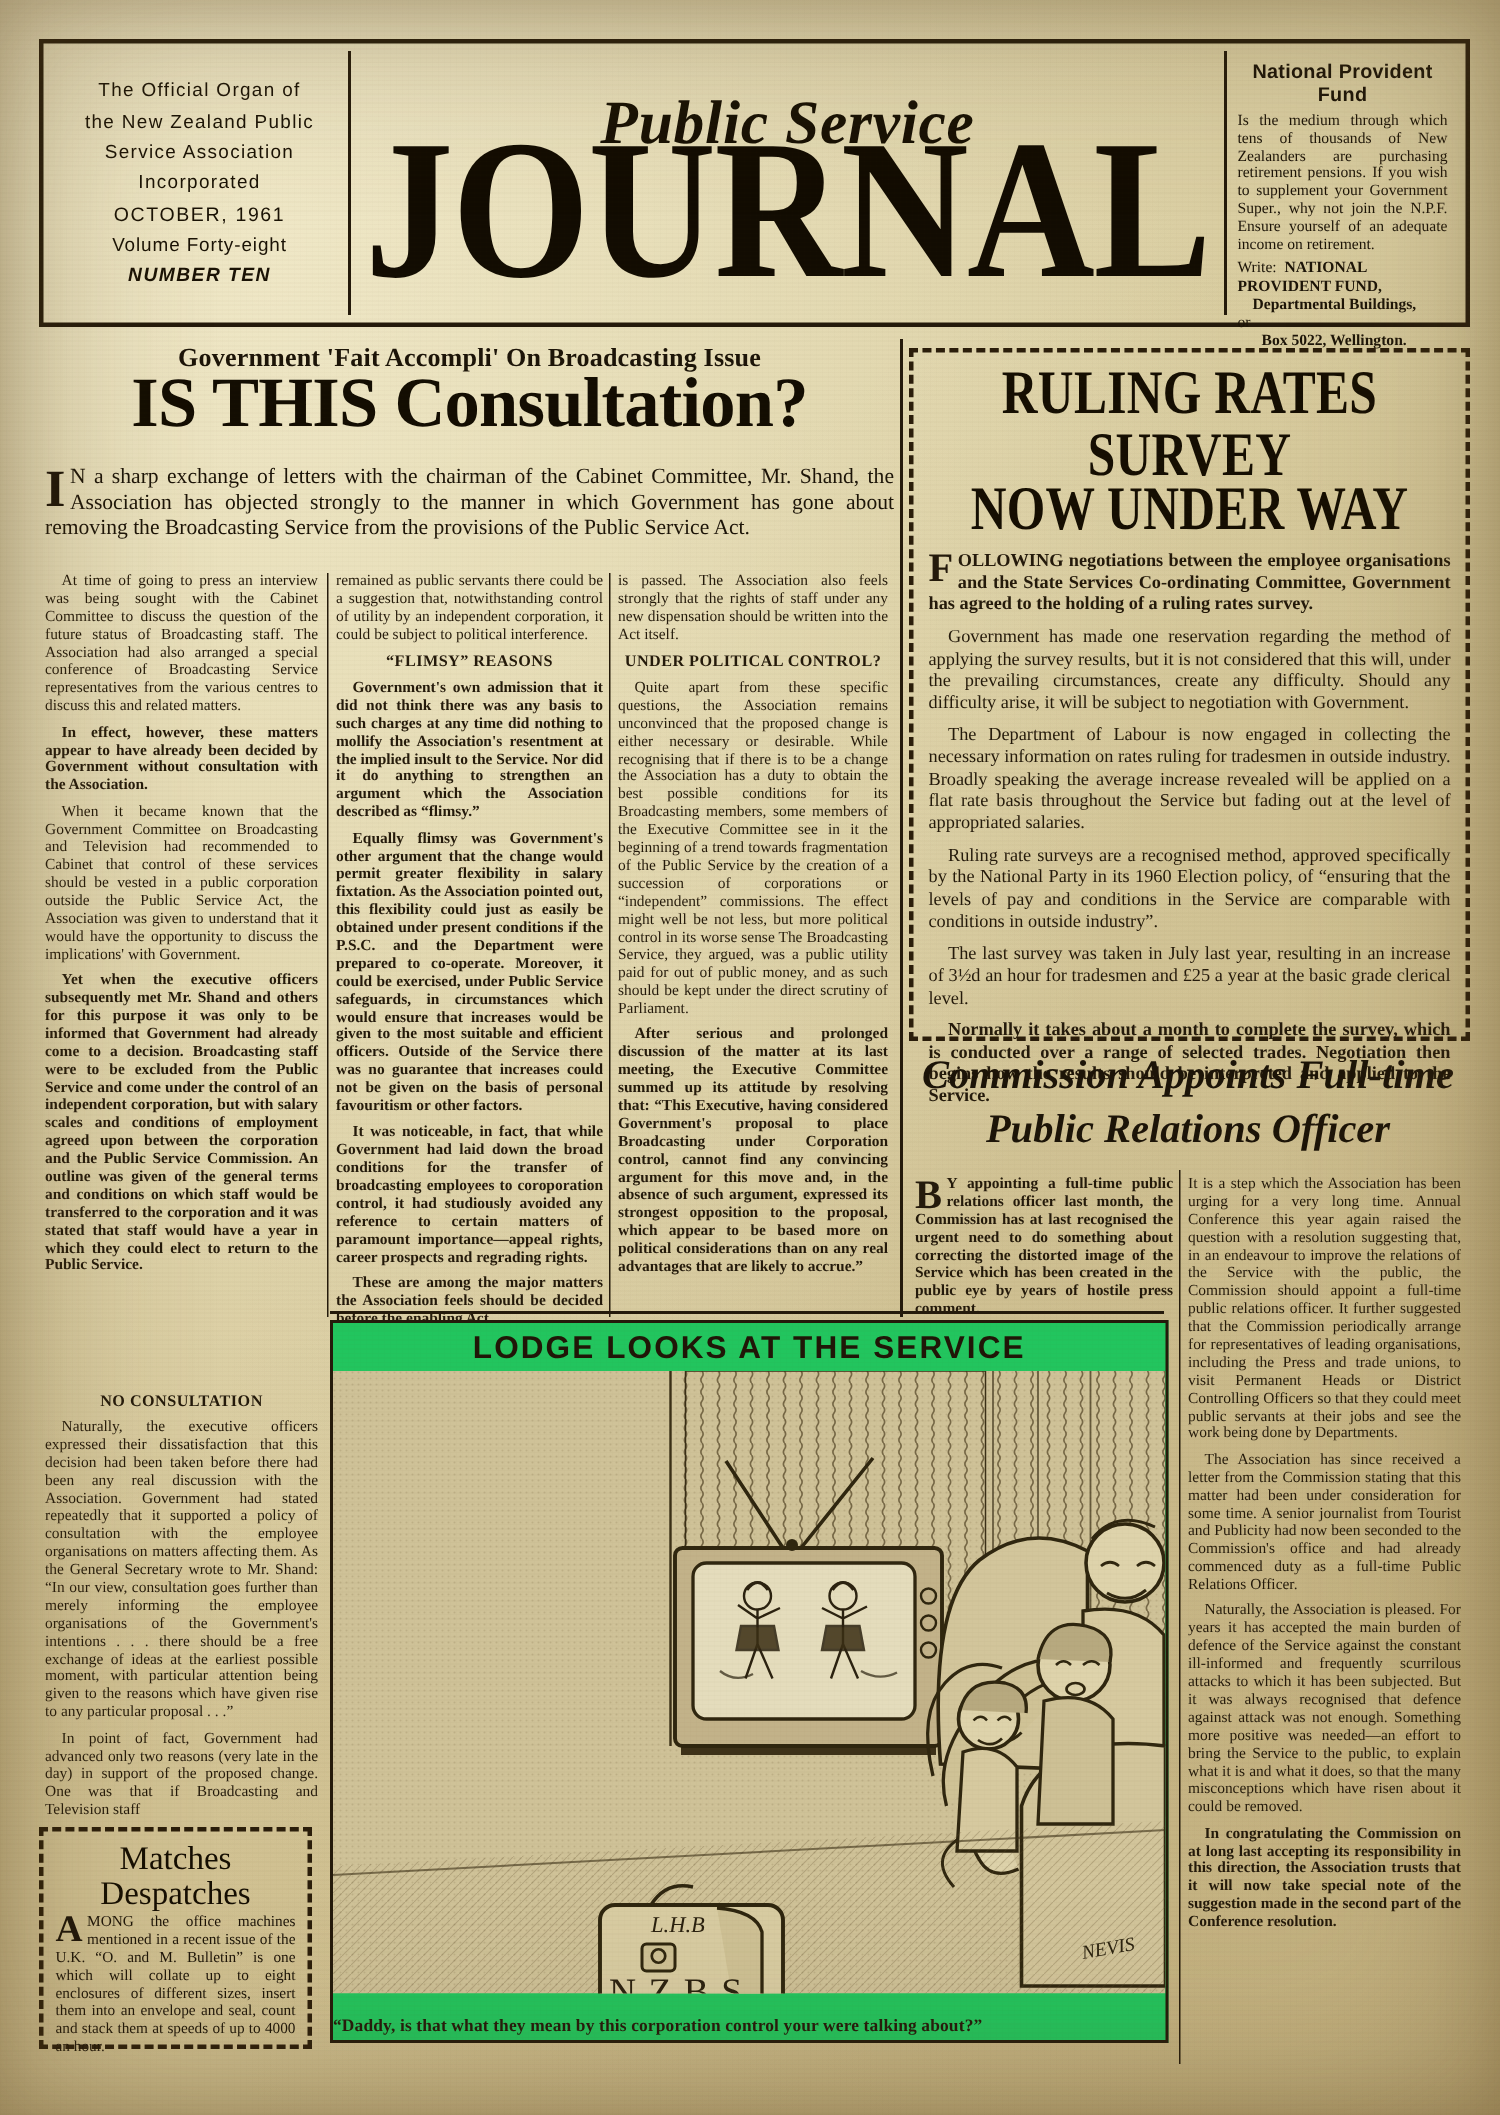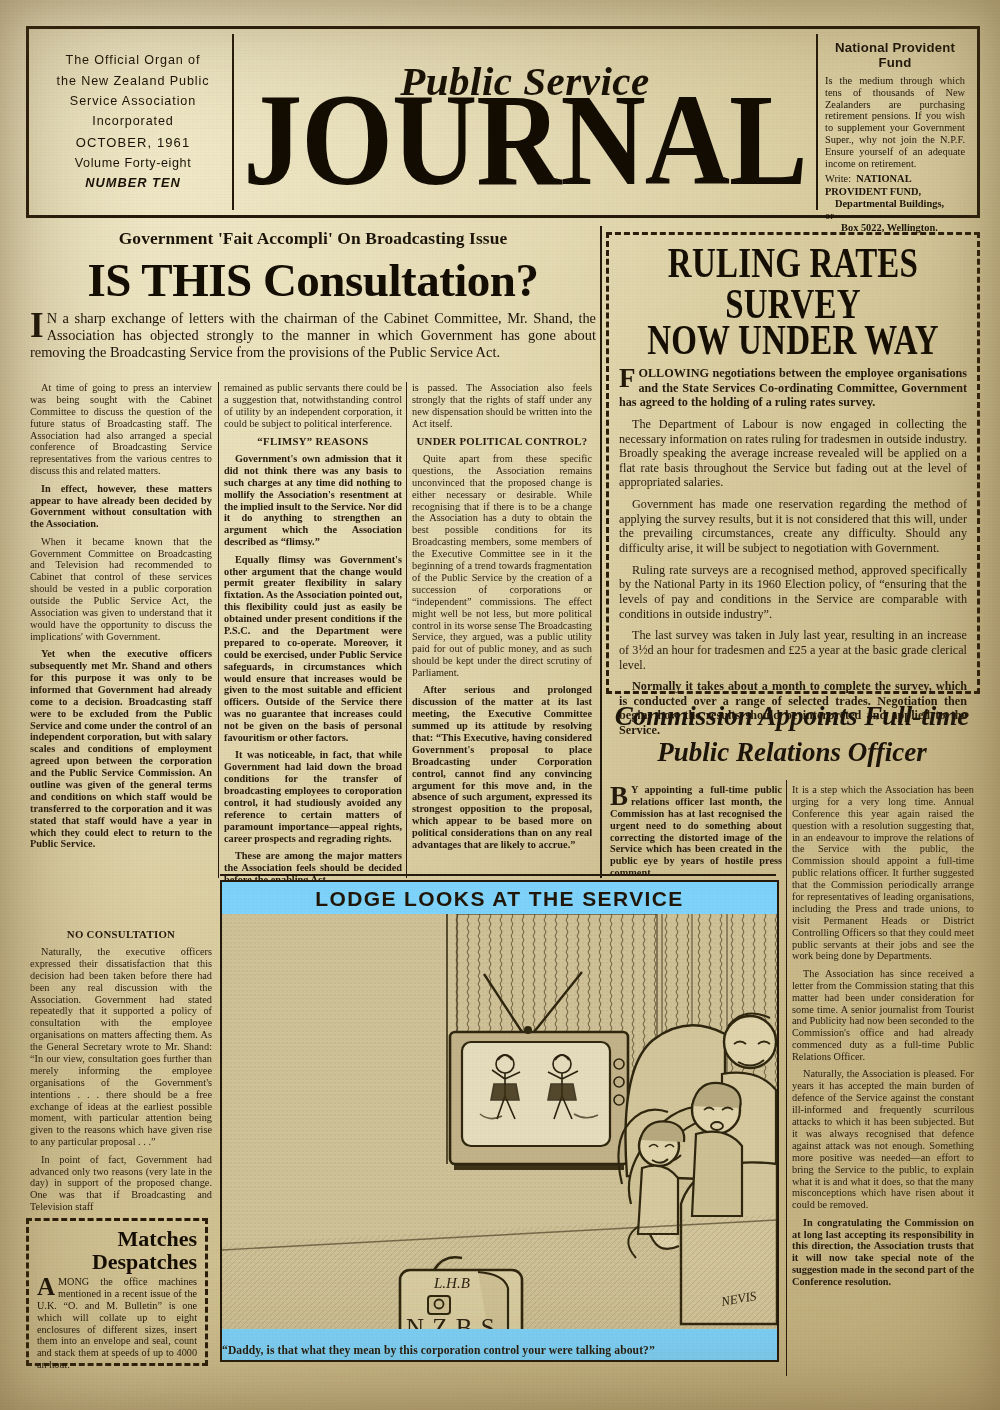--- a/index.html
+++ b/index.html
@@ -62,47 +62,47 @@
   .col p{margin:0 0 5.5px 0;text-indent:11px;}
   .col p.b{font-weight:bold;}
   .subh{font-weight:bold;text-align:center;font-size:10.8px;letter-spacing:.3px;
     margin:7px 0 5px;text-indent:0 !important;}
   .drop::first-letter{float:left;font-size:27px;line-height:.82;font-weight:bold;
     padding:1px 3px 0 0;}
 
   
   .kicker{position:absolute;left:30px;top:228px;width:566px;text-align:center;
     font-weight:bold;font-size:17.4px;letter-spacing:.1px;}
-  .bighead{position:absolute;left:26px;top:256px;width:574px;text-align:center;
+  .bighead{position:absolute;left:26px;top:245px;width:574px;text-align:center;
     font-weight:bold;font-size:47px;line-height:1.04;letter-spacing:-.5px;color:#130d02;}
   .lede{position:absolute;left:30px;top:310px;width:566px;font-size:14.4px;
     line-height:1.165;text-align:justify;font-weight:400;}
   .lede::first-letter{float:left;font-size:35px;line-height:.78;font-weight:bold;
     padding:2px 3px 0 0;}
 
   
   .cart{position:absolute;left:220px;top:880px;width:555px;height:478px;
-    border:2px solid #241a0b;background:#7dd3fc;overflow:hidden;}
+    border:2px solid #241a0b;background:#22c55e;overflow:hidden;}
   .cart-t{position:absolute;top:5px;left:0;width:100%;text-align:center;
     font-family:"Liberation Sans",sans-serif;font-weight:bold;font-size:21px;
     letter-spacing:1.4px;color:#201607;}
   .cart-cap{position:absolute;bottom:3px;left:0;width:100%;text-align:left;
     font-weight:bold;font-size:11.6px;letter-spacing:.1px;color:#241a0b;}
   .cart-art{position:absolute;top:32px;left:0;width:555px;height:415px;}
 
   
   .dashbox{position:absolute;border:3px dashed #2a1d0a;}
   .head2{font-family:"Liberation Serif",serif;font-weight:bold;text-align:center;
     line-height:1.0;color:#150e02;}
   .ital-head{font-style:italic;font-weight:bold;text-align:center;line-height:1.06;}
 
   
   .matchbox{position:absolute;left:26px;top:1218px;width:182px;height:148px;
     border:3px dashed #2a1d0a;padding:6px 8px;box-sizing:border-box;}
-  .matchbox .mt{font-weight:bold;font-size:22px;line-height:1.05;text-align:right;
+  .matchbox .mt{font-weight:normal;font-size:22px;line-height:1.05;text-align:center;
     color:#150e02;margin-bottom:3px;}
   .matchbox .mb{font-size:10.2px;line-height:1.16;text-align:justify;}
   .matchbox .mb::first-letter{float:left;font-size:25px;line-height:.8;font-weight:bold;
     padding:1px 3px 0 0;}
 </style>
 </head>
 <body>
 
 <div class="paper"></div>
 <div class="page">
@@ -277,22 +277,22 @@
     <div class="cart-cap">“Daddy, is that what they mean by this corporation control your were talking about?”</div>
   </div>
 
   <div class="dashbox" style="left:606px;top:232px;width:368px;height:456px;">
     <div style="padding:8px 10px;box-sizing:border-box;">
       <div class="head2" style="font-size:33px;letter-spacing:.2px;transform:scaleY(1.25);transform-origin:top center;">RULING RATES SURVEY</div>
       <div class="head2" style="font-size:33px;margin-top:11px;letter-spacing:.2px;transform:scaleY(1.25);transform-origin:top center;">NOW UNDER WAY</div>
       <div style="height:13px"></div>
       <div class="col" style="position:static;font-size:12.2px;line-height:1.2;">
         <p class="b drop" style="text-indent:0;margin-bottom:7px;">FOLLOWING negotiations between the employee organisations and the State Services Co-ordinating Committee, Government has agreed to the holding of a ruling rates survey.</p>
+        <p style="text-indent:13px;margin-bottom:7px;">Government has made one reservation regarding the method of applying the survey results, but it is not considered that this will, under the prevailing circumstances, create any difficulty. Should any difficulty arise, it will be subject to negotiation with Government.</p>
         <p style="text-indent:13px;margin-bottom:7px;">The Department of Labour is now engaged in collecting the necessary information on rates ruling for tradesmen in outside industry. Broadly speaking the average increase revealed will be applied on a flat rate basis throughout the Service but fading out at the level of appropriated salaries.</p>
-        <p style="text-indent:13px;margin-bottom:7px;">Government has made one reservation regarding the method of applying the survey results, but it is not considered that this will, under the prevailing circumstances, create any difficulty. Should any difficulty arise, it will be subject to negotiation with Government.</p>
         <p style="text-indent:13px;margin-bottom:7px;">Ruling rate surveys are a recognised method, approved specifically by the National Party in its 1960 Election policy, of “ensuring that the levels of pay and conditions in the Service are comparable with conditions in outside industry”.</p>
         <p style="text-indent:13px;margin-bottom:7px;">The last survey was taken in July last year, resulting in an increase of 3½d an hour for tradesmen and £25 a year at the basic grade clerical level.</p>
         <p class="b" style="text-indent:13px;margin-bottom:0;">Normally it takes about a month to complete the survey, which is conducted over a range of selected trades. Negotiation then begins how the results should be interpreted and applied to the Service.</p>
       </div>
     </div>
   </div>
 
   <div style="position:absolute;left:610px;top:702px;width:364px;">
     <div class="ital-head" style="font-size:27px;">Commission Appoints Full-time</div>
     <div class="ital-head" style="font-size:27px;margin-top:7px;text-align:center;">Public Relations Officer</div>

